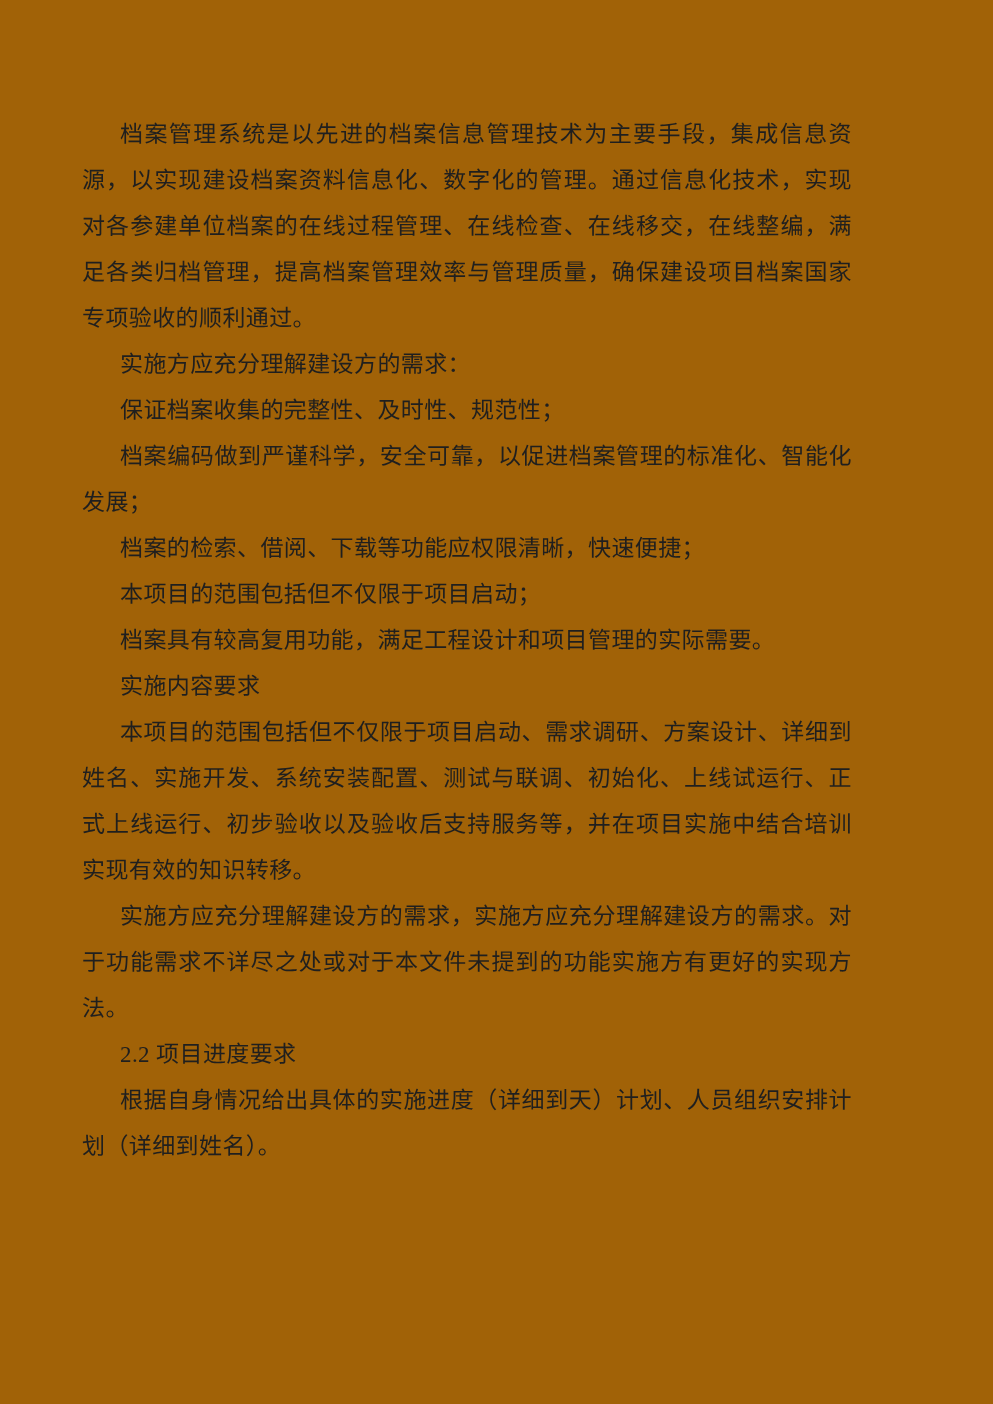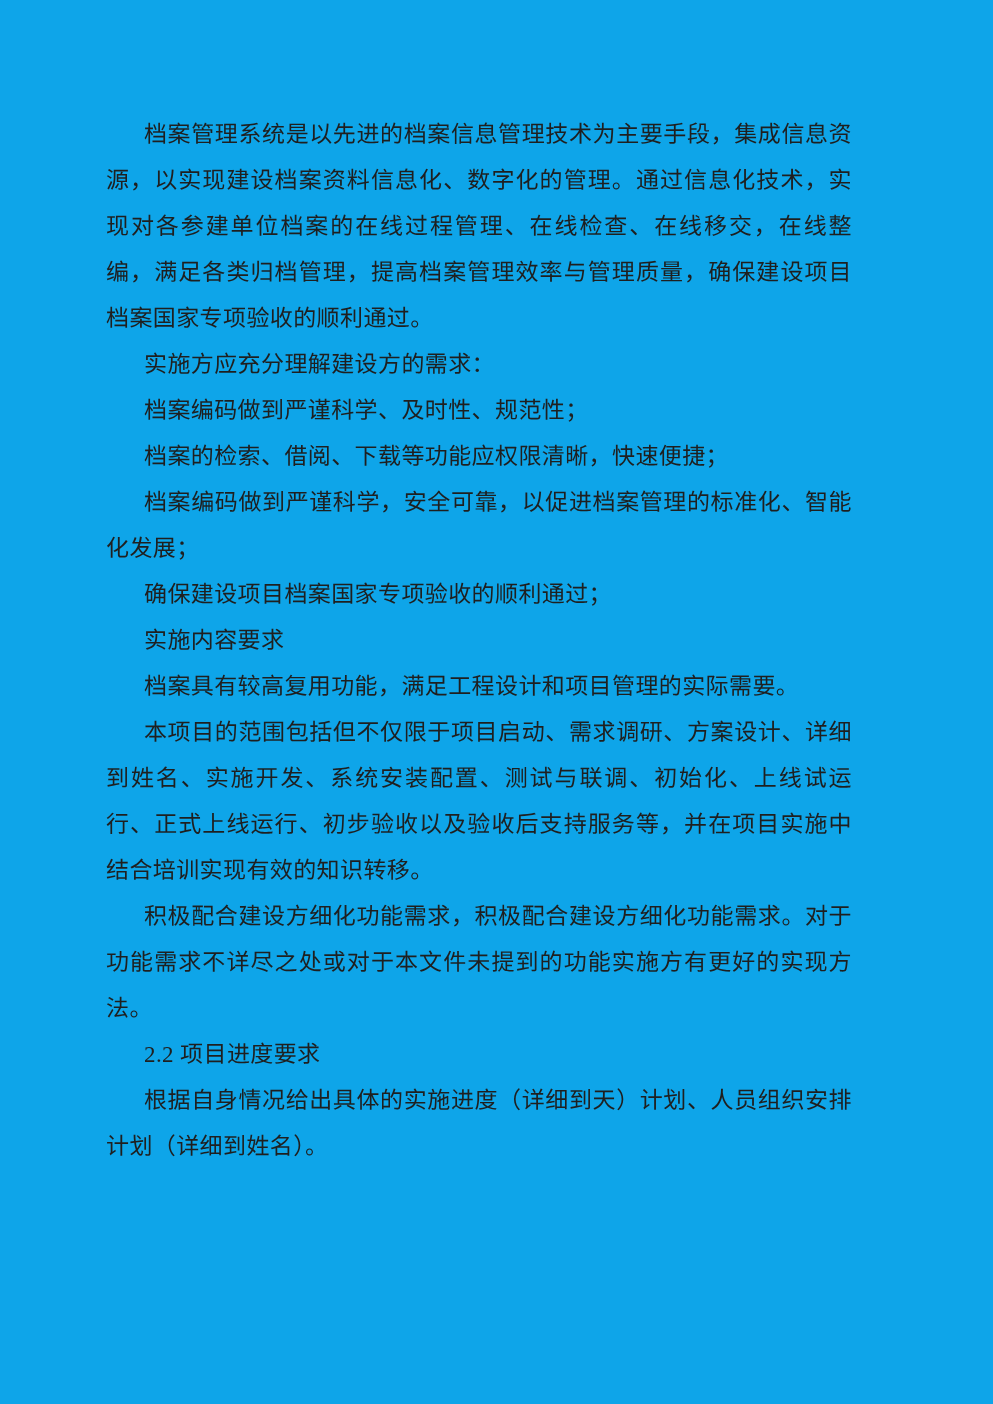--- a/index.html
+++ b/index.html
@@ -10,22 +10,22 @@
   body {
     width: 993px;
     height: 1404px;
     overflow: hidden;
     font-family: "Liberation Serif", "DejaVu Serif", serif;
   }
   .page {
     box-sizing: border-box;
     width: 993px;
     height: 1404px;
-    padding: 112px 141px 0 106px;
-    background: #0ea5e9;
+    padding: 112px 141px 0 82px;
+    background: #a16207;
   }
   .para {
     margin: 0;
     padding: 0;
     font-size: 23px;
     line-height: 46px;
     letter-spacing: 0.4px;
     color: #1f1f1f;
     text-align: justify;
     text-justify: inter-ideograph;
@@ -33,23 +33,23 @@
     word-break: break-all;
     overflow-wrap: break-word;
   }
 </style>
 </head>
 <body>
 
 <div class="page">
   <p class="para">档案管理系统是以先进的档案信息管理技术为主要手段，集成信息资源，以实现建设档案资料信息化、数字化的管理。通过信息化技术，实现对各参建单位档案的在线过程管理、在线检查、在线移交，在线整编，满足各类归档管理，提高档案管理效率与管理质量，确保建设项目档案国家专项验收的顺利通过。</p>
   <p class="para">实施方应充分理解建设方的需求：</p>
-  <p class="para">档案编码做到严谨科学、及时性、规范性；</p>
+  <p class="para">保证档案收集的完整性、及时性、规范性；</p>
+  <p class="para">档案编码做到严谨科学，安全可靠，以促进档案管理的标准化、智能化发展；</p>
   <p class="para">档案的检索、借阅、下载等功能应权限清晰，快速便捷；</p>
-  <p class="para">档案编码做到严谨科学，安全可靠，以促进档案管理的标准化、智能化发展；</p>
-  <p class="para">确保建设项目档案国家专项验收的顺利通过；</p>
+  <p class="para">本项目的范围包括但不仅限于项目启动；</p>
+  <p class="para">档案具有较高复用功能，满足工程设计和项目管理的实际需要。</p>
   <p class="para">实施内容要求</p>
-  <p class="para">档案具有较高复用功能，满足工程设计和项目管理的实际需要。</p>
   <p class="para">本项目的范围包括但不仅限于项目启动、需求调研、方案设计、详细到姓名、实施开发、系统安装配置、测试与联调、初始化、上线试运行、正式上线运行、初步验收以及验收后支持服务等，并在项目实施中结合培训实现有效的知识转移。</p>
-  <p class="para">积极配合建设方细化功能需求，积极配合建设方细化功能需求。对于功能需求不详尽之处或对于本文件未提到的功能实施方有更好的实现方法。</p>
+  <p class="para">实施方应充分理解建设方的需求，实施方应充分理解建设方的需求。对于功能需求不详尽之处或对于本文件未提到的功能实施方有更好的实现方法。</p>
   <p class="para">2.2 项目进度要求</p>
   <p class="para">根据自身情况给出具体的实施进度（详细到天）计划、人员组织安排计划（详细到姓名）。</p>
 </div>
 
 </body></html>

